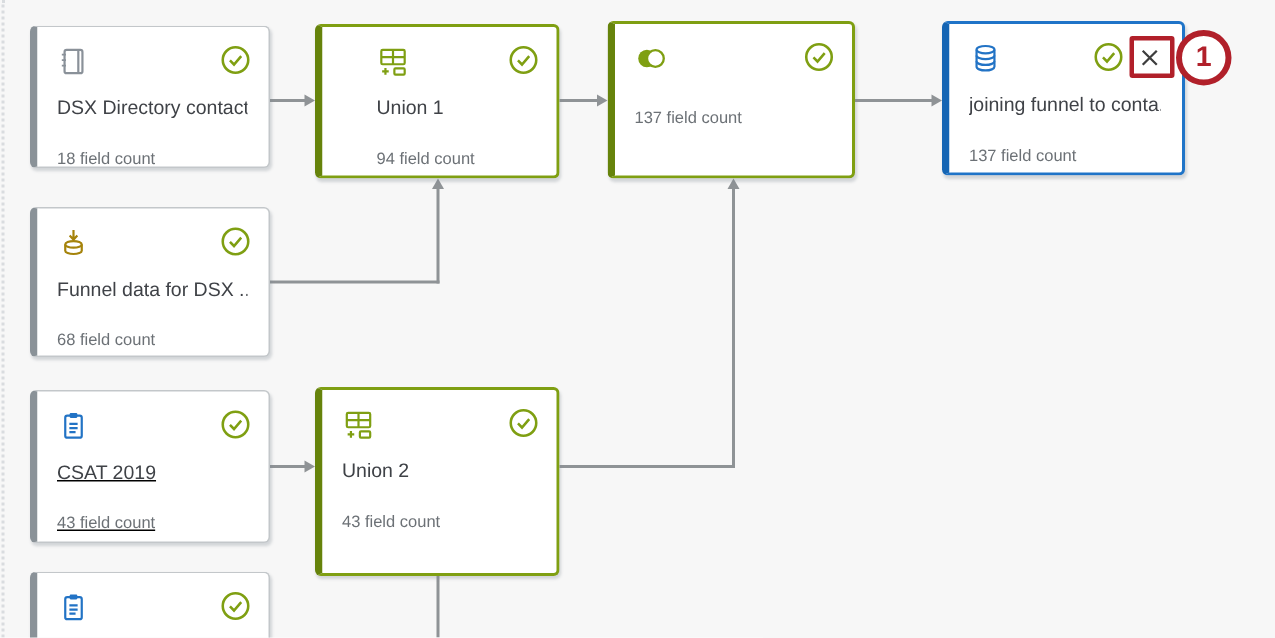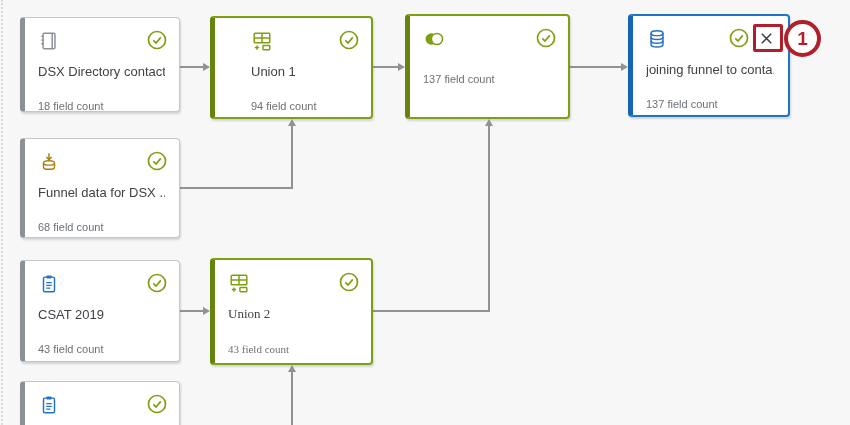--- a/index.html
+++ b/index.html
@@ -33,22 +33,22 @@
   }
   .node.selected {
     border: 2px solid #1f74c8;
     border-left: 5px solid #1565b4;
   }
   .n1 { left:20px;  top:17px;  width:160px; height:95px;  }
   .n2 { left:210px; top:16px;  width:163px; height:103px;padding-left:23px; }
   .n3 { left:405px; top:14px;  width:165px; height:105px; }
   .n4 { left:628px; top:14px;  width:162px; height:103px; }
   .n5 { left:20px;  top:138px; width:160px; height:100px; }
-  .n6 { left:20px;  top:260px; width:160px; height:102px; }
-  .n7 { left:210px; top:258px; width:163px; height:107px;font-family:Liberation Serif, serif; }
+  .n6 { left:20px;  top:260px; width:160px; height:102px;text-decoration:underline; }
+  .n7 { left:210px; top:258px; width:163px; height:126px; }
   .n8 { left:20px;  top:381px; width:160px; height:95px;  }
 
   .node-head {
     display: flex; justify-content: space-between; align-items: flex-start;
     padding: 12px 12px 0 13px; height: 24px;
   }
   .head-right { display: flex; align-items: center; gap: 7px; }
   .node-title {
     margin: 10px 14px 0 13px;
     font-size: 13px; color: #3f4247;

